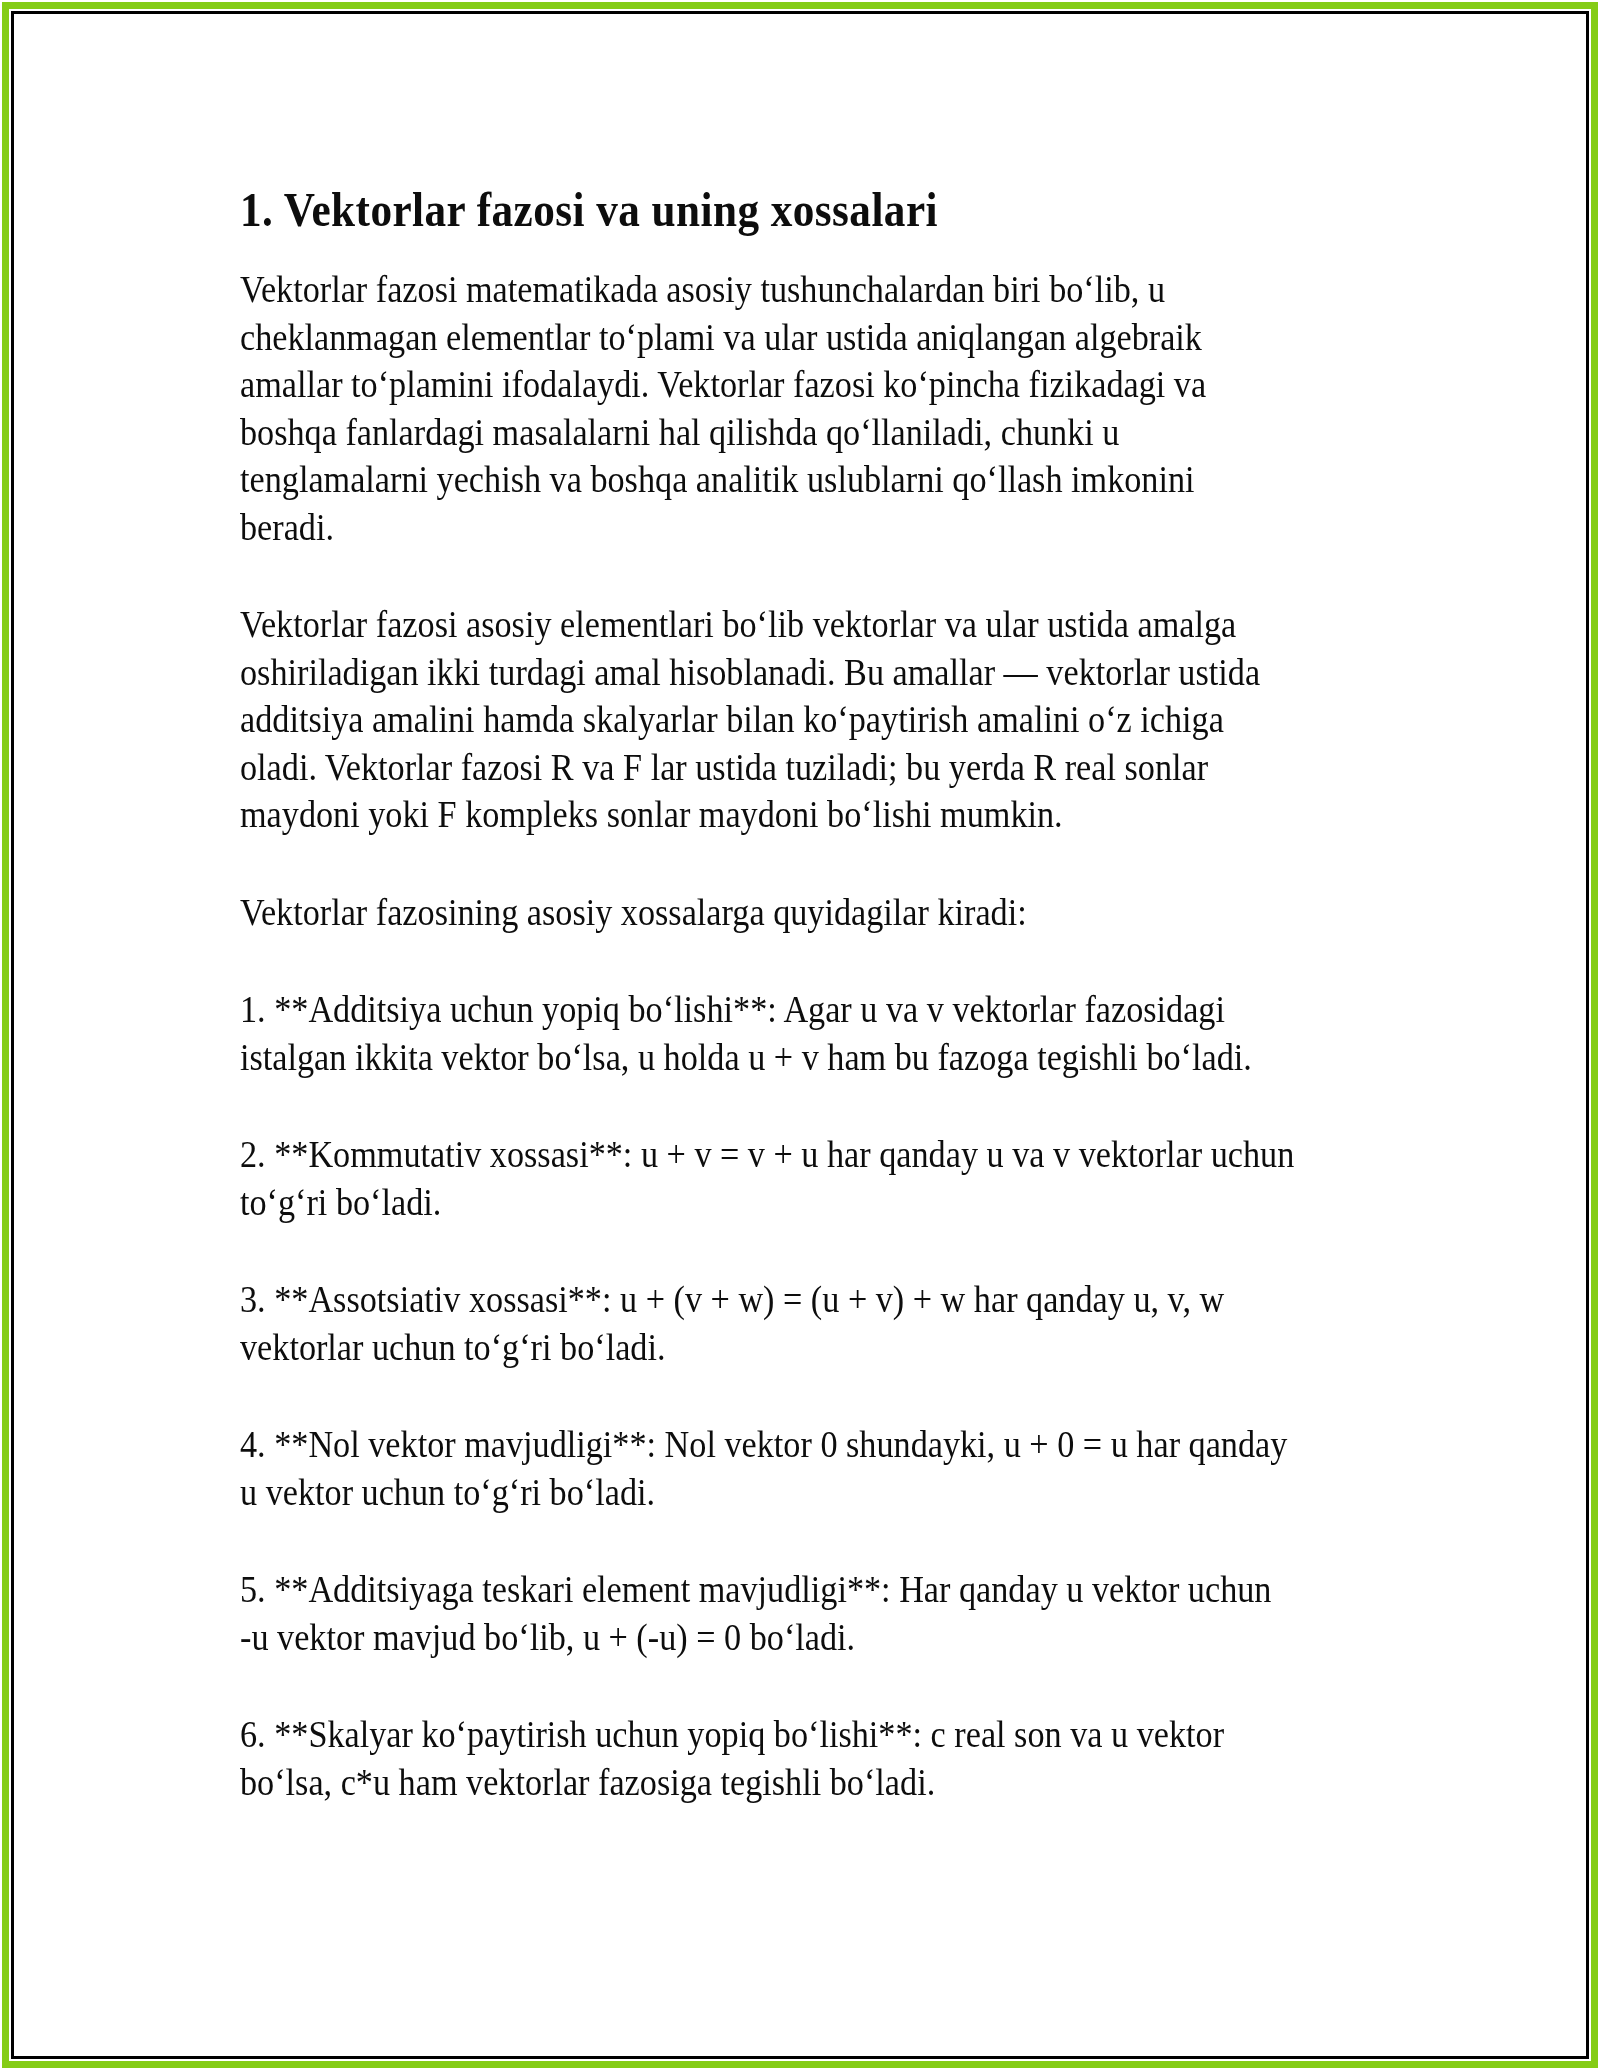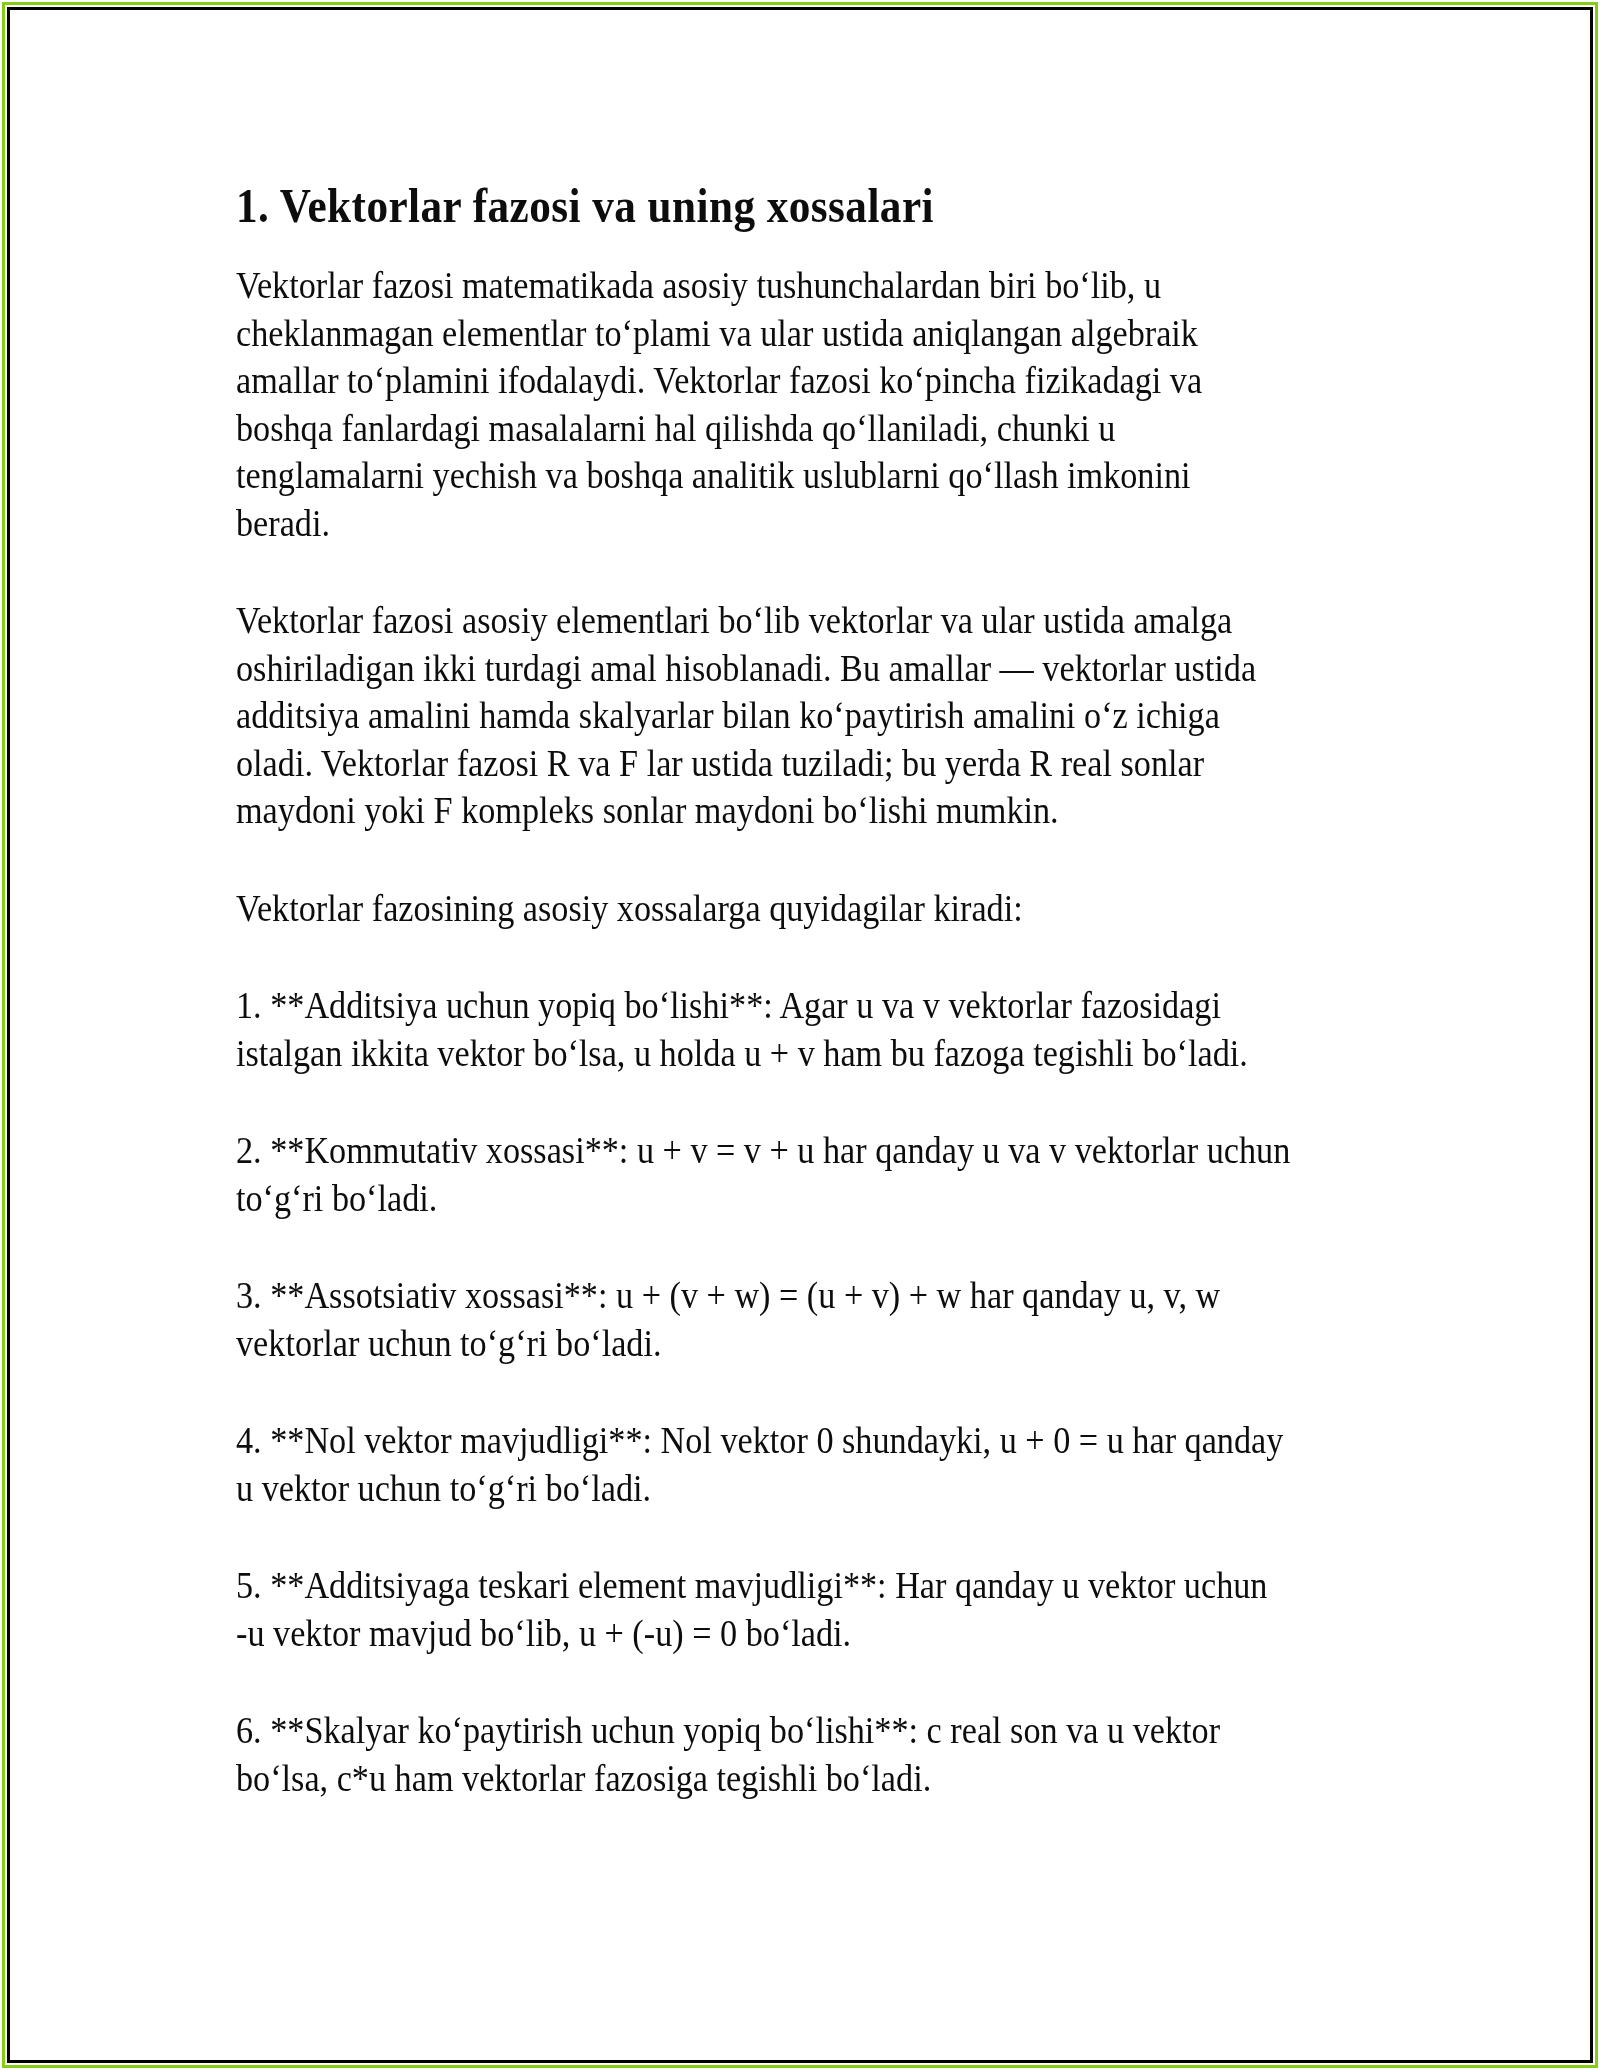--- a/index.html
+++ b/index.html
@@ -11,21 +11,21 @@
     position: relative;
     width: 1600px;
     height: 2070px;
     font-family: "Liberation Serif", serif;
     color: #0d0d0d;
     overflow: hidden;
   }
   .frame-outer {
     position: absolute;
     left: 2px; top: 2px; right: 2px; bottom: 2px;
-    border: 3px solid #84cc16;
+    border: 7px solid #84cc16;
     padding-left: 16px;
   }
   .frame-inner {
     position: absolute;
     left: 2px; top: 2px; right: 2px; bottom: 2px;
     border: 3px solid #000000;
   }
   .content {
     position: absolute;
     left: 226px;

